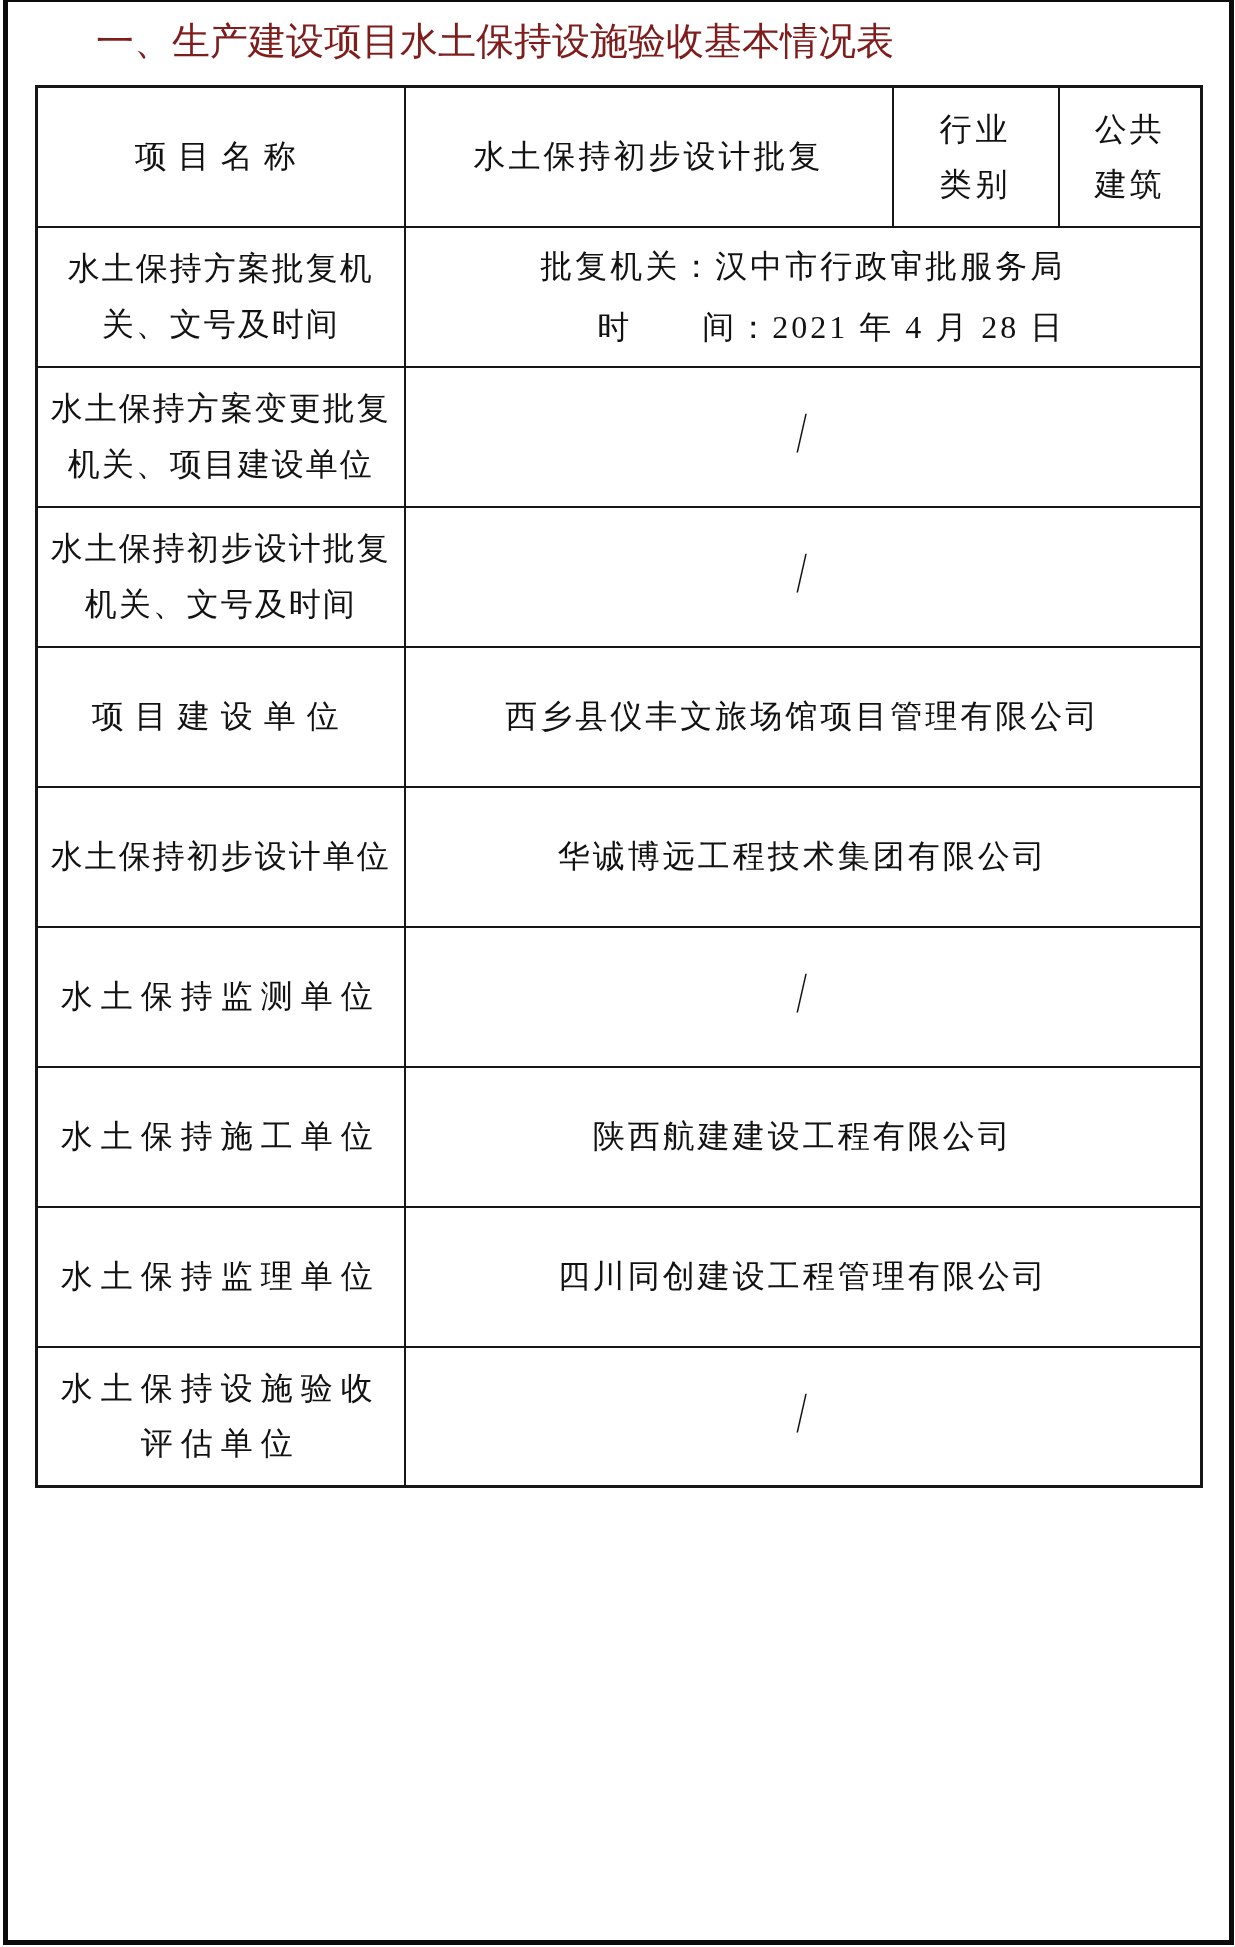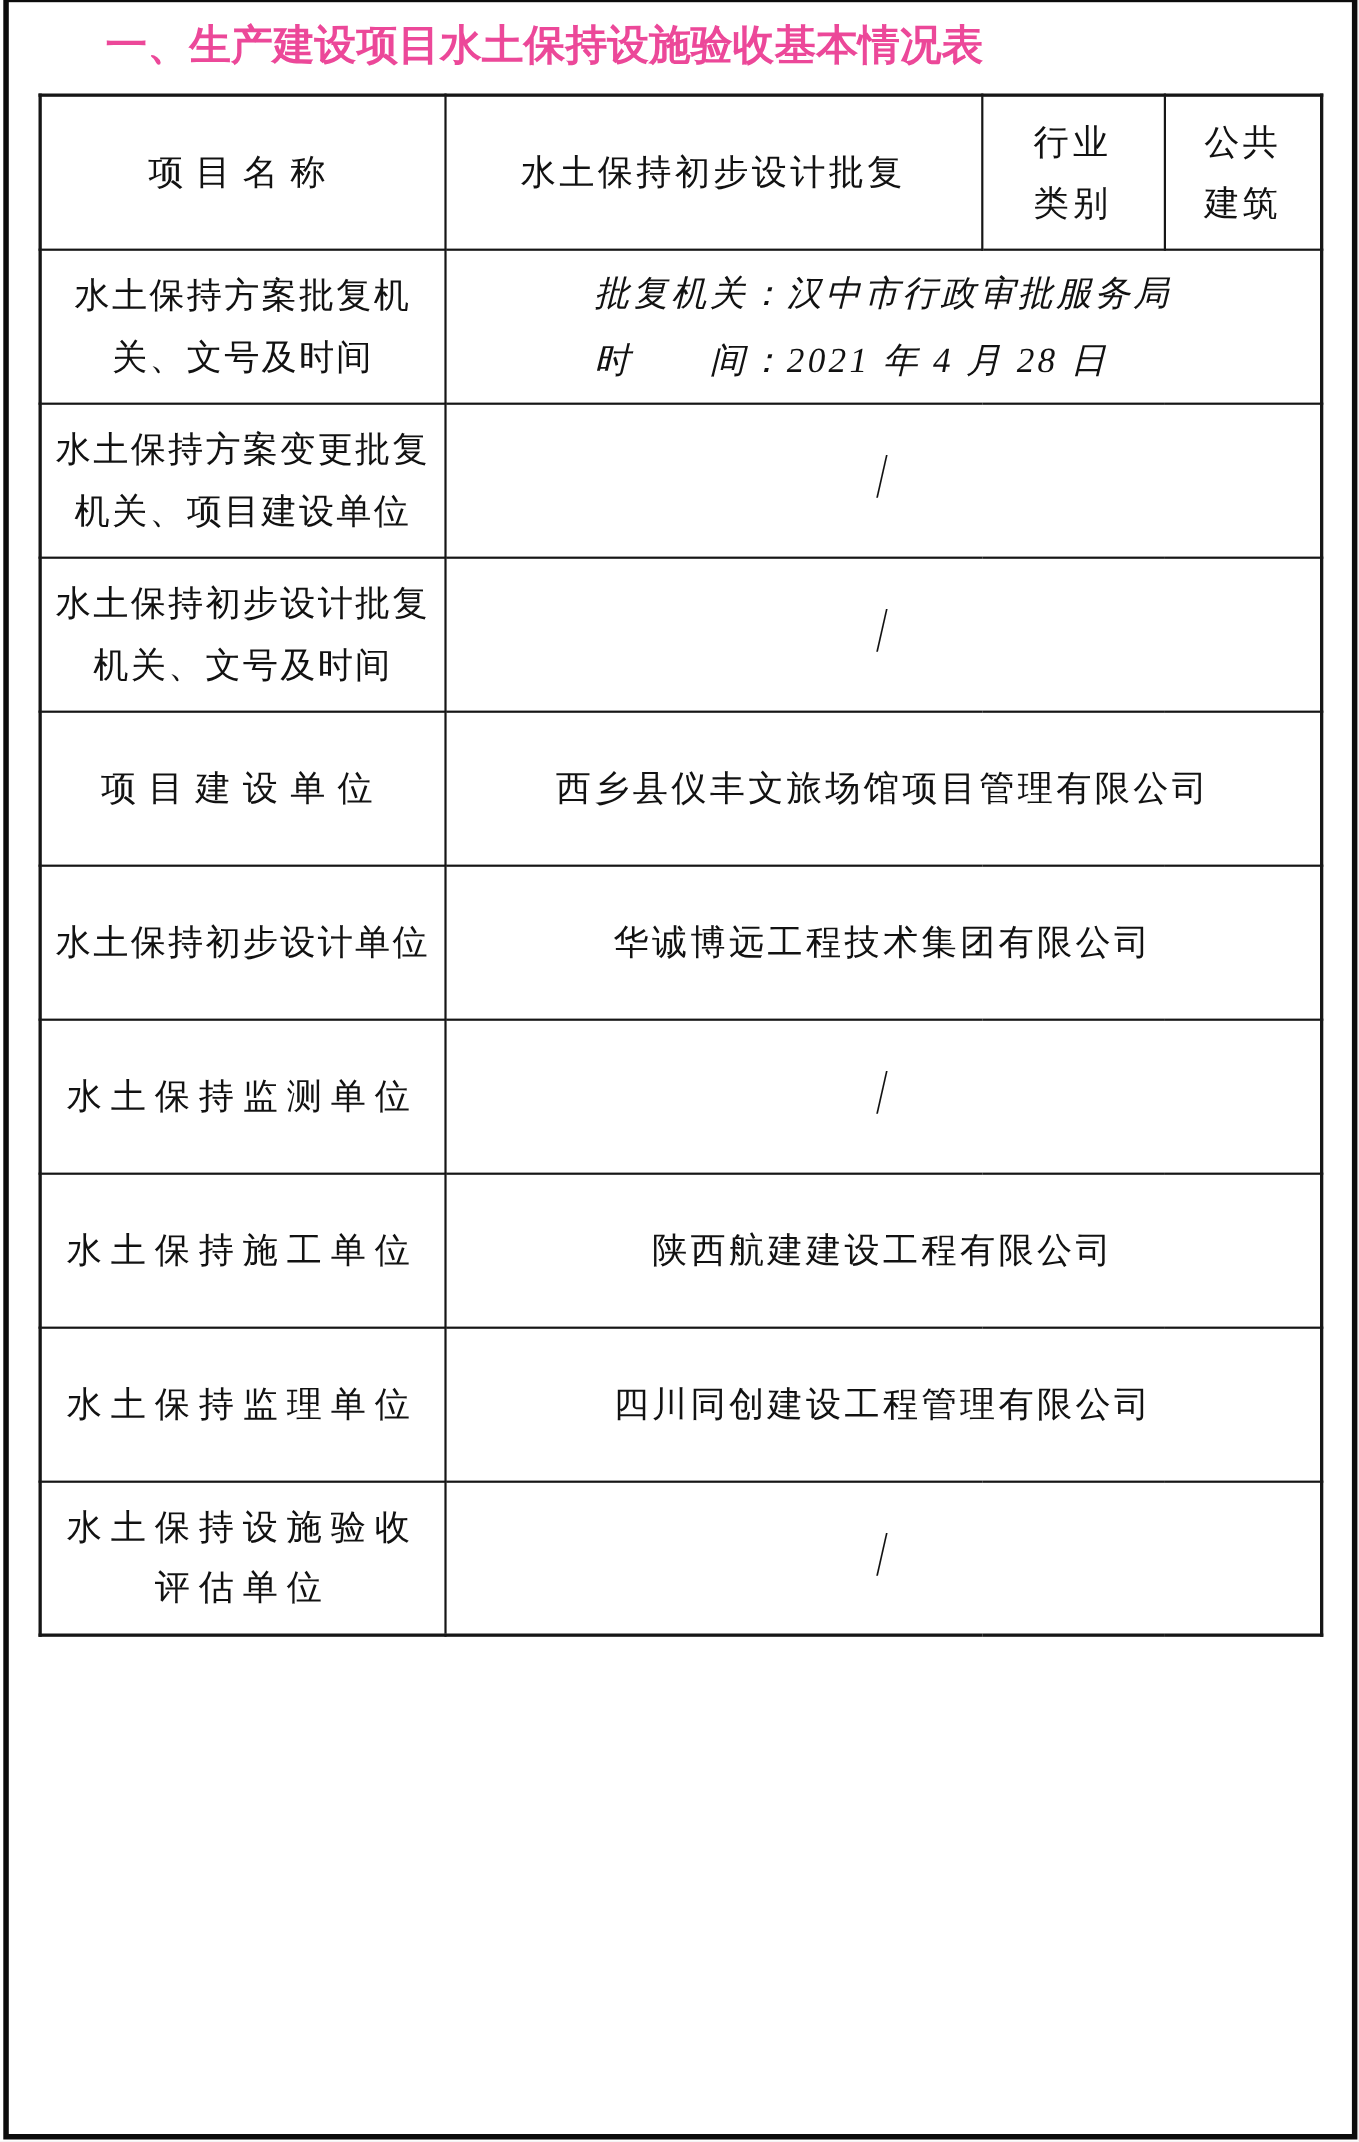--- a/index.html
+++ b/index.html
@@ -15,25 +15,25 @@
     position:absolute;
     left:3px;top:-3px;right:1px;bottom:2px;
     border:5px solid #0c0c0c;
     pointer-events:none;
   }
   .title{
     position:absolute;
     left:96px;top:16px;
     margin:0;
     font-family:"Liberation Sans","DejaVu Sans",sans-serif;
-    font-weight:700;
+    font-weight:400;
     font-size:38px;
     letter-spacing:0px;
     white-space:nowrap;
-    color:#ec4899;
+    color:#7f1d1d;
   }
   table.info-table{
     position:absolute;
     left:35px;top:85px;
     width:1165px;
     border-collapse:collapse;
     table-layout:fixed;
     border:3px solid #161616;
   }
   table.info-table td{
@@ -47,21 +47,21 @@
     color:#121212;
   }
   tr.r{height:140px;}
   td.lbl{letter-spacing:8px;margin-top:12px;}
   td.ls-wide{letter-spacing:11px;}
   td.ls-tight{letter-spacing:2px;}
   td.lbl-left{text-align:left;padding-left:7px;padding-right:2px;}
   td.attr-lbl{letter-spacing:4px;line-height:1.75;}
   td.val{letter-spacing:3px;}
   span.v{display:inline-block;white-space:pre-line;}
-  span.v-left{text-align:left;line-height:1.9;font-style:italic;}
+  span.v-left{text-align:right;line-height:1.9;}
   span.slash{
     font-size:58px;
     font-weight:400;
     transform:scaleX(.55) skewX(-4deg);
     transform-origin:center;
     line-height:1;
   }
 </style>
 </head>
 <body>

